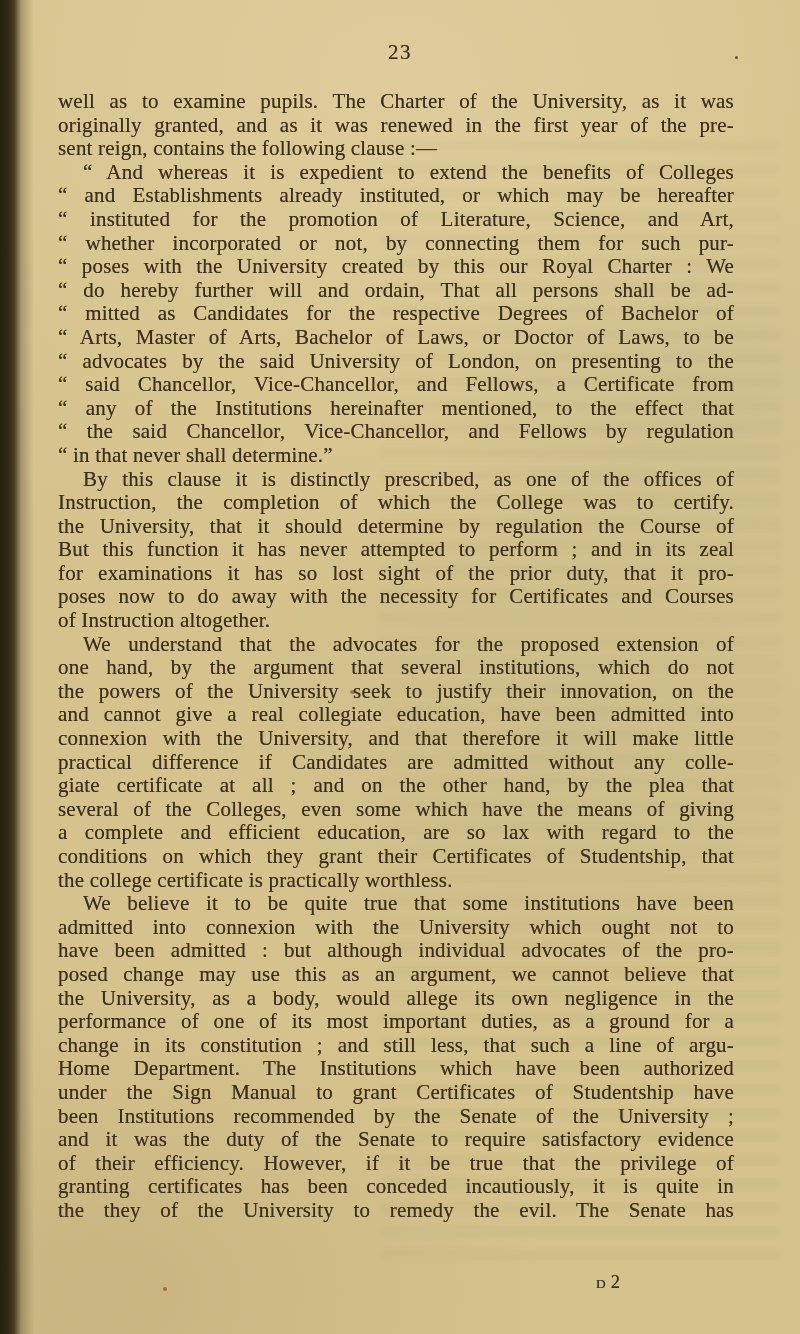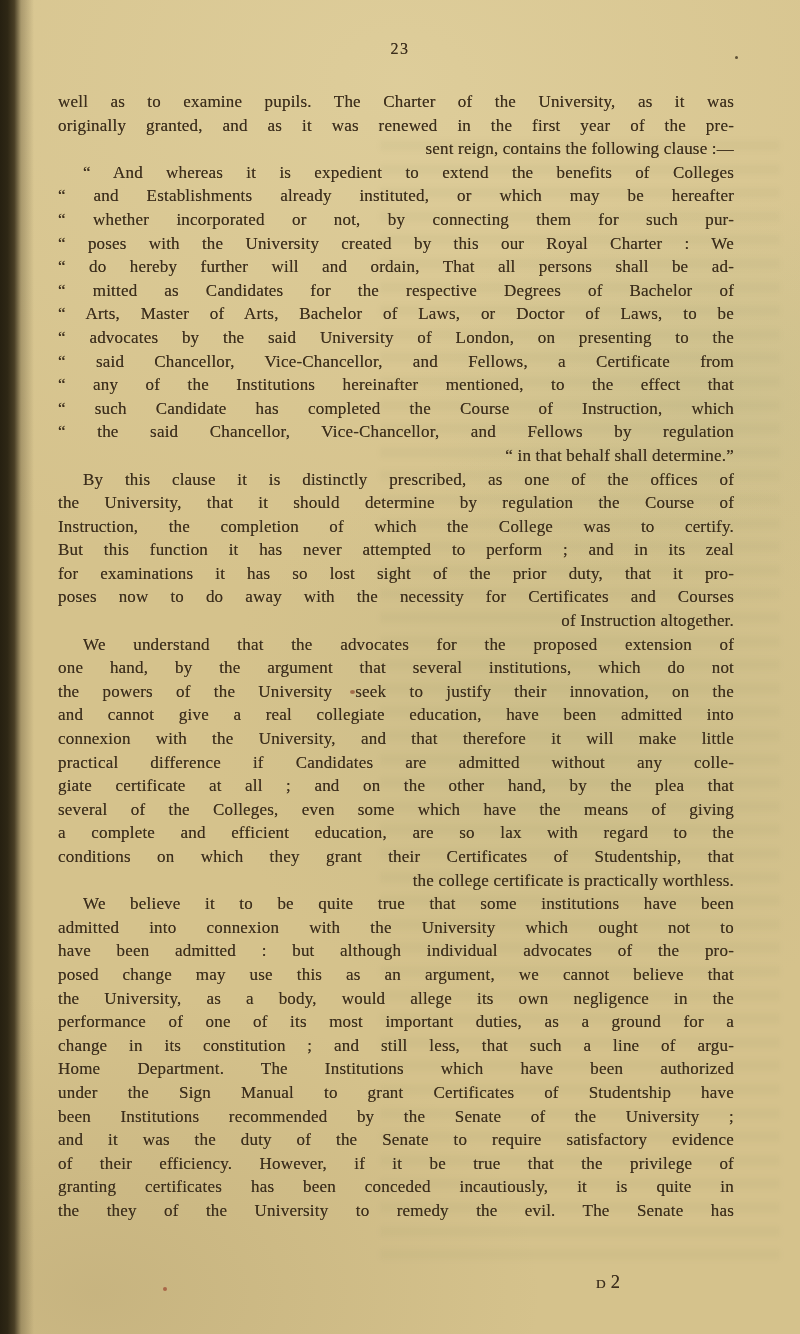--- a/index.html
+++ b/index.html
@@ -21,29 +21,29 @@
       rgba(92,79,49,.38) 62%, rgba(92,79,49,0) 100%);
   }
   .verso {
     position:absolute; left:380px; top:140px; width:400px; height:1120px;
     background:repeating-linear-gradient(180deg,
       rgba(146,146,102,.13) 0 11px, rgba(146,146,102,0) 11px 23.6px);
     filter:blur(2px); opacity:.55; pointer-events:none;
   }
   .page-number {
     position:absolute; top:40px; left:0; width:800px; text-align:center;
-    font-size:16px; letter-spacing:1.5px;
+    font-size:21px; letter-spacing:1.5px;
     text-shadow:0 0 .6px rgba(62,49,32,.7);
   }
   .body-text {
     position:absolute; left:58px; top:90px; width:676px;
-    font-size:17px; line-height:23.6px; letter-spacing:.2px;
+    font-size:21px; line-height:23.6px; letter-spacing:.2px;
     text-shadow:0 0 .6px rgba(62,49,32,.65);
   }
-  .line { text-align:right; }
+  .line { text-align:left; }
   .line.j { text-align:justify; text-align-last:justify; }
   .line.ind { text-indent:25px; }
   .signature {
     position:absolute; left:596px; top:1272px;
     text-shadow:0 0 .6px rgba(62,49,32,.7);
   }
   .sig-letter { font-size:13.5px; }
   .sig-num { font-size:18.5px; margin-left:5px; }
   .speck { position:absolute; border-radius:50%; pointer-events:none; }
   .s1 { left:350px; top:690px; width:5px; height:4px; background:rgba(141,72,46,.7); }
@@ -61,34 +61,34 @@
   <div class="speck s3"></div>
 
   <div class="page-number">23</div>
 
   <div class="body-text">
       <div class="line j">well as to examine pupils.  The Charter of the University, as it was</div>
       <div class="line j">originally granted, and as it was renewed in the first year of the pre-</div>
       <div class="line">sent reign, contains the following clause :—</div>
       <div class="line j ind">“ And whereas it is expedient to extend the benefits of Colleges</div>
       <div class="line j">“ and Establishments already instituted, or which may be hereafter</div>
+      <div class="line j">“ instituted for the promotion of Literature, Science, and Art,</div>
       <div class="line j">“ whether incorporated or not, by connecting them for such pur-</div>
       <div class="line j">“ poses with the University created by this our Royal Charter : We</div>
       <div class="line j">“ do hereby further will and ordain, That all persons shall be ad-</div>
       <div class="line j">“ mitted as Candidates for the respective Degrees of Bachelor of</div>
       <div class="line j">“ Arts, Master of Arts, Bachelor of Laws, or Doctor of Laws, to be</div>
       <div class="line j">“ advocates by the said University of London, on presenting to the</div>
       <div class="line j">“ said Chancellor, Vice-Chancellor, and Fellows, a Certificate from</div>
       <div class="line j">“ any of the Institutions hereinafter mentioned, to the effect that</div>
-      <div class="line j">“ such Candidate has completed the Course of Instruction, which</div>
       <div class="line j">“ the said Chancellor, Vice-Chancellor, and Fellows by regulation</div>
-      <div class="line">“ in that behalf shall determine.”</div>
+      <div class="line">“ in that never shall determine.”</div>
       <div class="line j ind">By this clause it is distinctly prescribed, as one of the offices of</div>
+      <div class="line j">Instruction, the completion of which the College was to certify.</div>
       <div class="line j">the University, that it should determine by regulation the Course of</div>
-      <div class="line j">Instruction, the completion of which the College was to certify.</div>
       <div class="line j">But this function it has never attempted to perform ; and in its zeal</div>
       <div class="line j">for examinations it has so lost sight of the prior duty, that it pro-</div>
       <div class="line j">poses now to do away with the necessity for Certificates and Courses</div>
       <div class="line">of Instruction altogether.</div>
       <div class="line j ind">We understand that the advocates for the proposed extension of</div>
       <div class="line j">one hand, by the argument that several institutions, which do not</div>
       <div class="line j">the powers of the University seek to justify their innovation, on the</div>
       <div class="line j">and cannot give a real collegiate education, have been admitted into</div>
       <div class="line j">connexion with the University, and that therefore it will make little</div>
       <div class="line j">practical difference if Candidates are admitted without any colle-</div>

